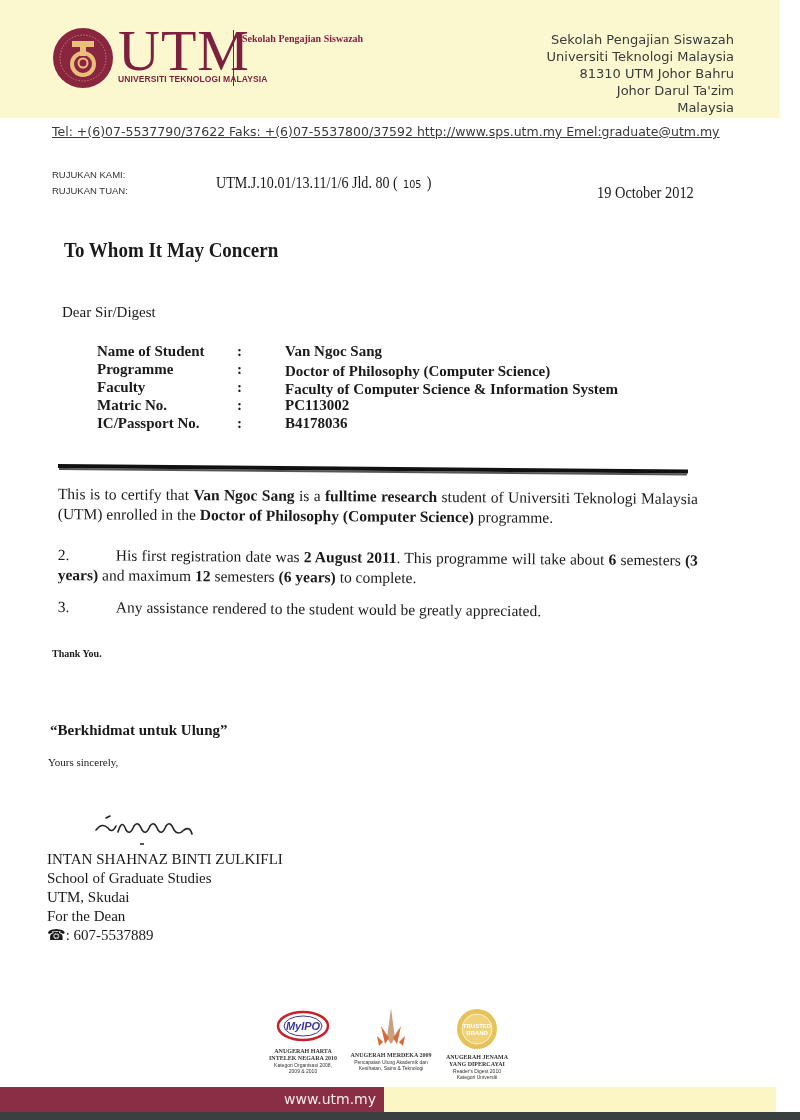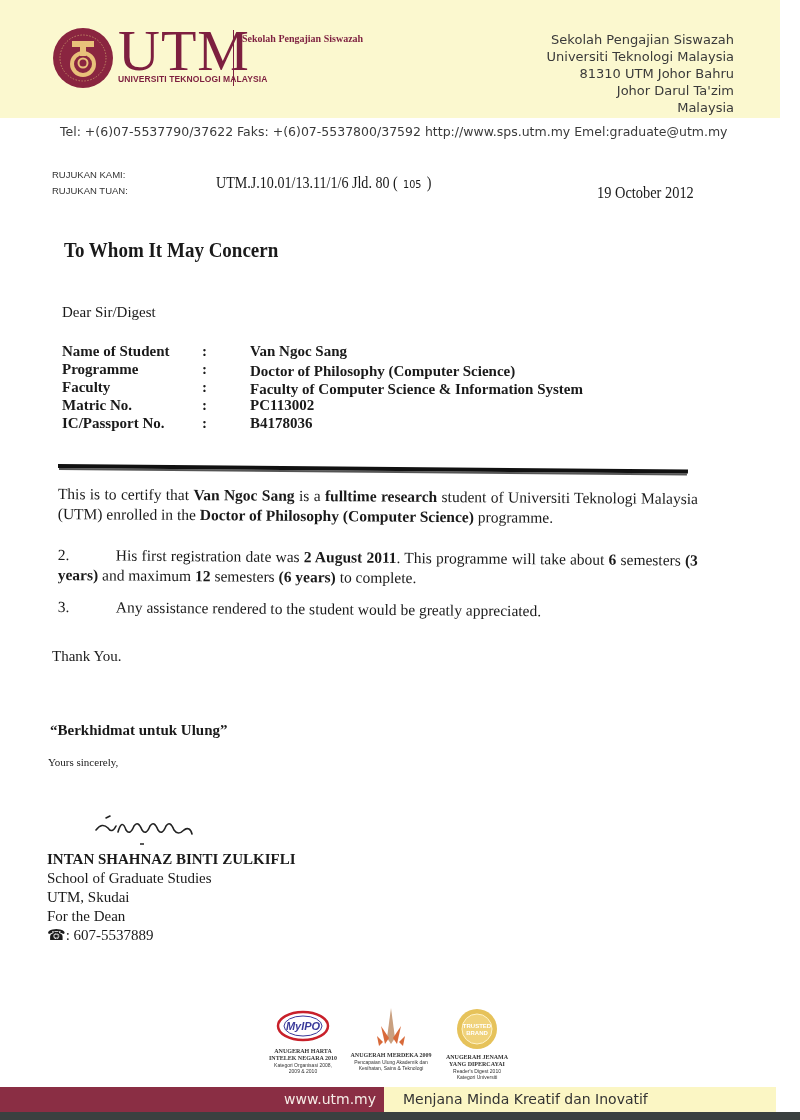--- a/index.html
+++ b/index.html
@@ -7,55 +7,55 @@
   body { position: relative; font-family: "Liberation Serif", serif; color: #1a1a1a; }
 
   
   .header-band { position: absolute; left: 0; top: 0; width: 780px; height: 118px; background: #fbf8cf; }
   .logo-wrap { position: absolute; left: 52px; top: 27px; width: 62px; height: 62px; }
   .utm-word { position: absolute; left: 118px; top: 22px; font-family: "Liberation Serif", serif; font-size: 58px; line-height: 58px; color: #7d1f3f; letter-spacing: 1px; }
   .utm-sub { position: absolute; left: 118px; top: 74px; font-family: "Liberation Sans", sans-serif; font-size: 8.5px; font-weight: bold; color: #7d1f3f; letter-spacing: 0.1px; }
   .logo-divider { position: absolute; left: 233px; top: 30px; width: 1px; height: 56px; background: #7d1f3f; }
   .school-small { position: absolute; left: 242px; top: 33px; font-family: "Liberation Serif", serif; font-size: 10px; font-weight: bold; color: #7d1f3f; }
   .address { position: absolute; right: 66px; top: 31px; text-align: right; font-family: "DejaVu Sans", sans-serif; font-size: 13px; line-height: 17px; color: #3a3a3a; }
-  .contact-line { position: absolute; left: 60px; top: 124px; font-family: "DejaVu Sans", sans-serif; font-size: 12.5px; color: #3a3a3a; white-space: nowrap; }
+  .contact-line { position: absolute; left: 52px; top: 124px; font-family: "DejaVu Sans", sans-serif; font-size: 12.5px; color: #3a3a3a; white-space: nowrap; text-decoration: underline; }
 
   
   .ref-labels { position: absolute; left: 52px; top: 167px; font-family: "Liberation Sans", sans-serif; font-size: 9.5px; line-height: 16px; color: #333; }
   .ref-value { position: absolute; left: 216px; top: 174px; font-size: 16px; color: #1a1a1a; transform: scaleX(0.88); transform-origin: left; white-space: nowrap; }
   .ref-hand { font-family: "DejaVu Sans", sans-serif; font-size: 11px; margin: 0 6px; }
   .letter-date { position: absolute; left: 597px; top: 184px; font-size: 16px; transform: scaleX(0.9); transform-origin: left; white-space: nowrap; }
 
   .title { position: absolute; left: 64px; top: 239px; font-size: 20px; font-weight: bold; transform: scaleX(0.95); transform-origin: left; }
   .salutation { position: absolute; left: 62px; top: 304px; font-size: 15px; }
 
   
   .details { position: absolute; left: 62px; top: 342px; font-size: 15px; line-height: 18px; }
   .detail-row { display: flex; height: 18px; }
-  .detail-label { width: 140px; font-weight: bold; }
+  .detail-label { width: 140px; font-weight: bold; margin-left: 35px; }
   .detail-colon { width: 48px; font-weight: bold; }
   .detail-value { font-weight: bold; white-space: nowrap; }
   .detail-row:nth-child(3) .detail-value, .detail-row:nth-child(2) .detail-value { position: relative; top: 2px; }
 
   .rule { position: absolute; left: 58px; top: 464px; width: 630px; height: 4px; background: #111; transform: rotate(0.5deg); transform-origin: left; box-shadow: 0 3px 0 -1px #555; }
 
   
   .para { position: absolute; left: 58px; font-size: 15.5px; line-height: 20px; width: 640px; text-align: justify; }
   .p1 { top: 484px; transform: rotate(0.45deg); transform-origin: left top; }
   .p2 { top: 545px; transform: rotate(0.5deg); transform-origin: left top; }
   .p3 { top: 597px; transform: rotate(0.5deg); transform-origin: left top; }
   .num { display: inline-block; width: 58px; }
 
-  .thanks { position: absolute; left: 52px; top: 648px; font-size: 15px; }
+  .thanks { position: absolute; left: 52px; top: 648px; font-size: 10px; font-weight: bold; }
   .motto { position: absolute; left: 50px; top: 722px; font-size: 15px; font-weight: bold; }
   .yours { position: absolute; left: 48px; top: 740px; font-size: 11px; margin-top: 16px; }
 
   .signature { position: absolute; left: 92px; top: 808px; width: 110px; height: 40px; }
   .sig-block { position: absolute; left: 47px; top: 850px; font-size: 15px; line-height: 19px; }
-  .sig-name { font-weight: bold; }
+  .sig-name { font-weight: normal; }
 
   
   .award { position: absolute; top: 1008px; text-align: center; font-family: "Liberation Serif", serif; color: #333; }
   .award-title { font-size: 6px; font-weight: bold; line-height: 7px; }
   .award-sub { font-family: "Liberation Sans", sans-serif; font-size: 5px; line-height: 6px; }
   .award1 { left: 268px; width: 70px; }
   .award2 { left: 344px; width: 94px; }
   .award3 { left: 444px; width: 66px; }
 
   
@@ -200,15 +200,14 @@
   </svg>
   <div class="award-title">ANUGERAH JENAMA YANG DIPERCAYAI</div>
   <div class="award-sub">Reader's Digest 2010 Kategori Universiti</div>
 </div>
 
 <div class="footer">
   <div class="footer-left"></div>
   <div class="footer-url-bg"></div>
   <div class="footer-url">www.utm.my</div>
   <div class="footer-tag-bg"></div>
-  <div class="footer-tag">Menjana Minda Kreatif dan Inovatif</div>
 </div>
 <div class="bottom-bar"></div>
 
 </body></html>

